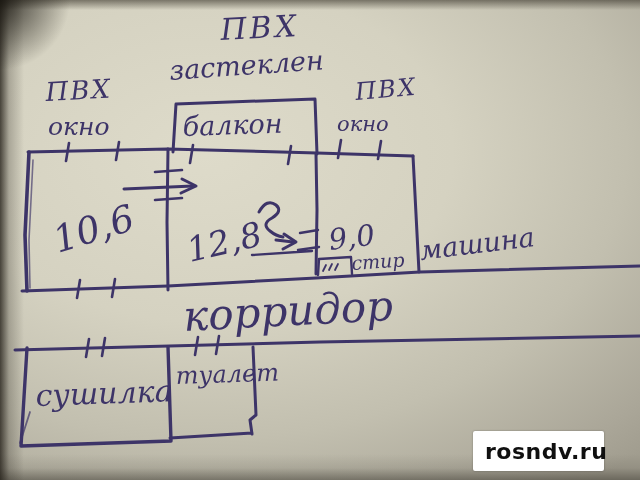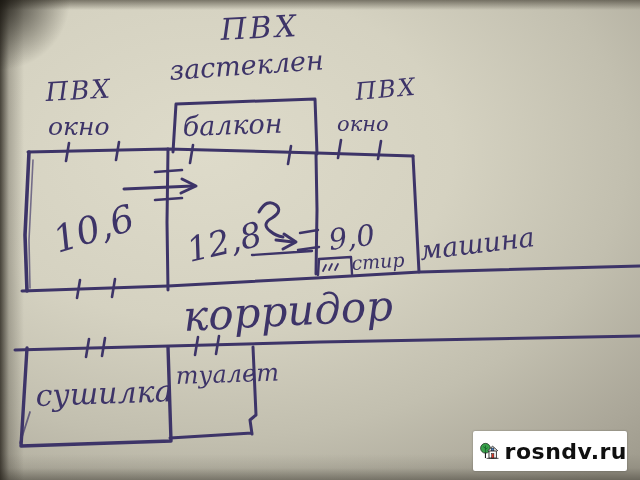--- a/index.html
+++ b/index.html
@@ -16,21 +16,21 @@
       linear-gradient(180deg, rgba(45,40,30,0.55) 0px, rgba(45,40,30,0) 10px),
       linear-gradient(0deg, rgba(55,52,44,0.50) 0px, rgba(55,52,44,0.12) 12px, rgba(55,52,44,0) 26px),
       radial-gradient(ellipse 620px 420px at 32% 32%, #dedbca 0%, #d5d2c1 40%, #c2bfaf 68%, #aaa698 92%, #a19d8f 100%);
   }
   svg text{
     font-family:"DejaVu Serif", serif;
     font-style:italic;
     fill:#3d3468;
   }
   .watermark{
-    position:absolute;left:473px;top:431px;width:154px;height:40px;
+    position:absolute;left:473px;top:431px;width:131px;height:40px;
     background:#ffffff;border-radius:2px;
     display:flex;align-items:center;gap:5px;
     padding-left:7px;box-sizing:border-box;
     box-shadow:0 0 2px rgba(0,0,0,0.35);
   }
   .watermark-text{
     font-family:"DejaVu Sans", sans-serif;
     font-weight:700;font-size:22px;color:#101010;letter-spacing:0.5px;
   }
 </style>

